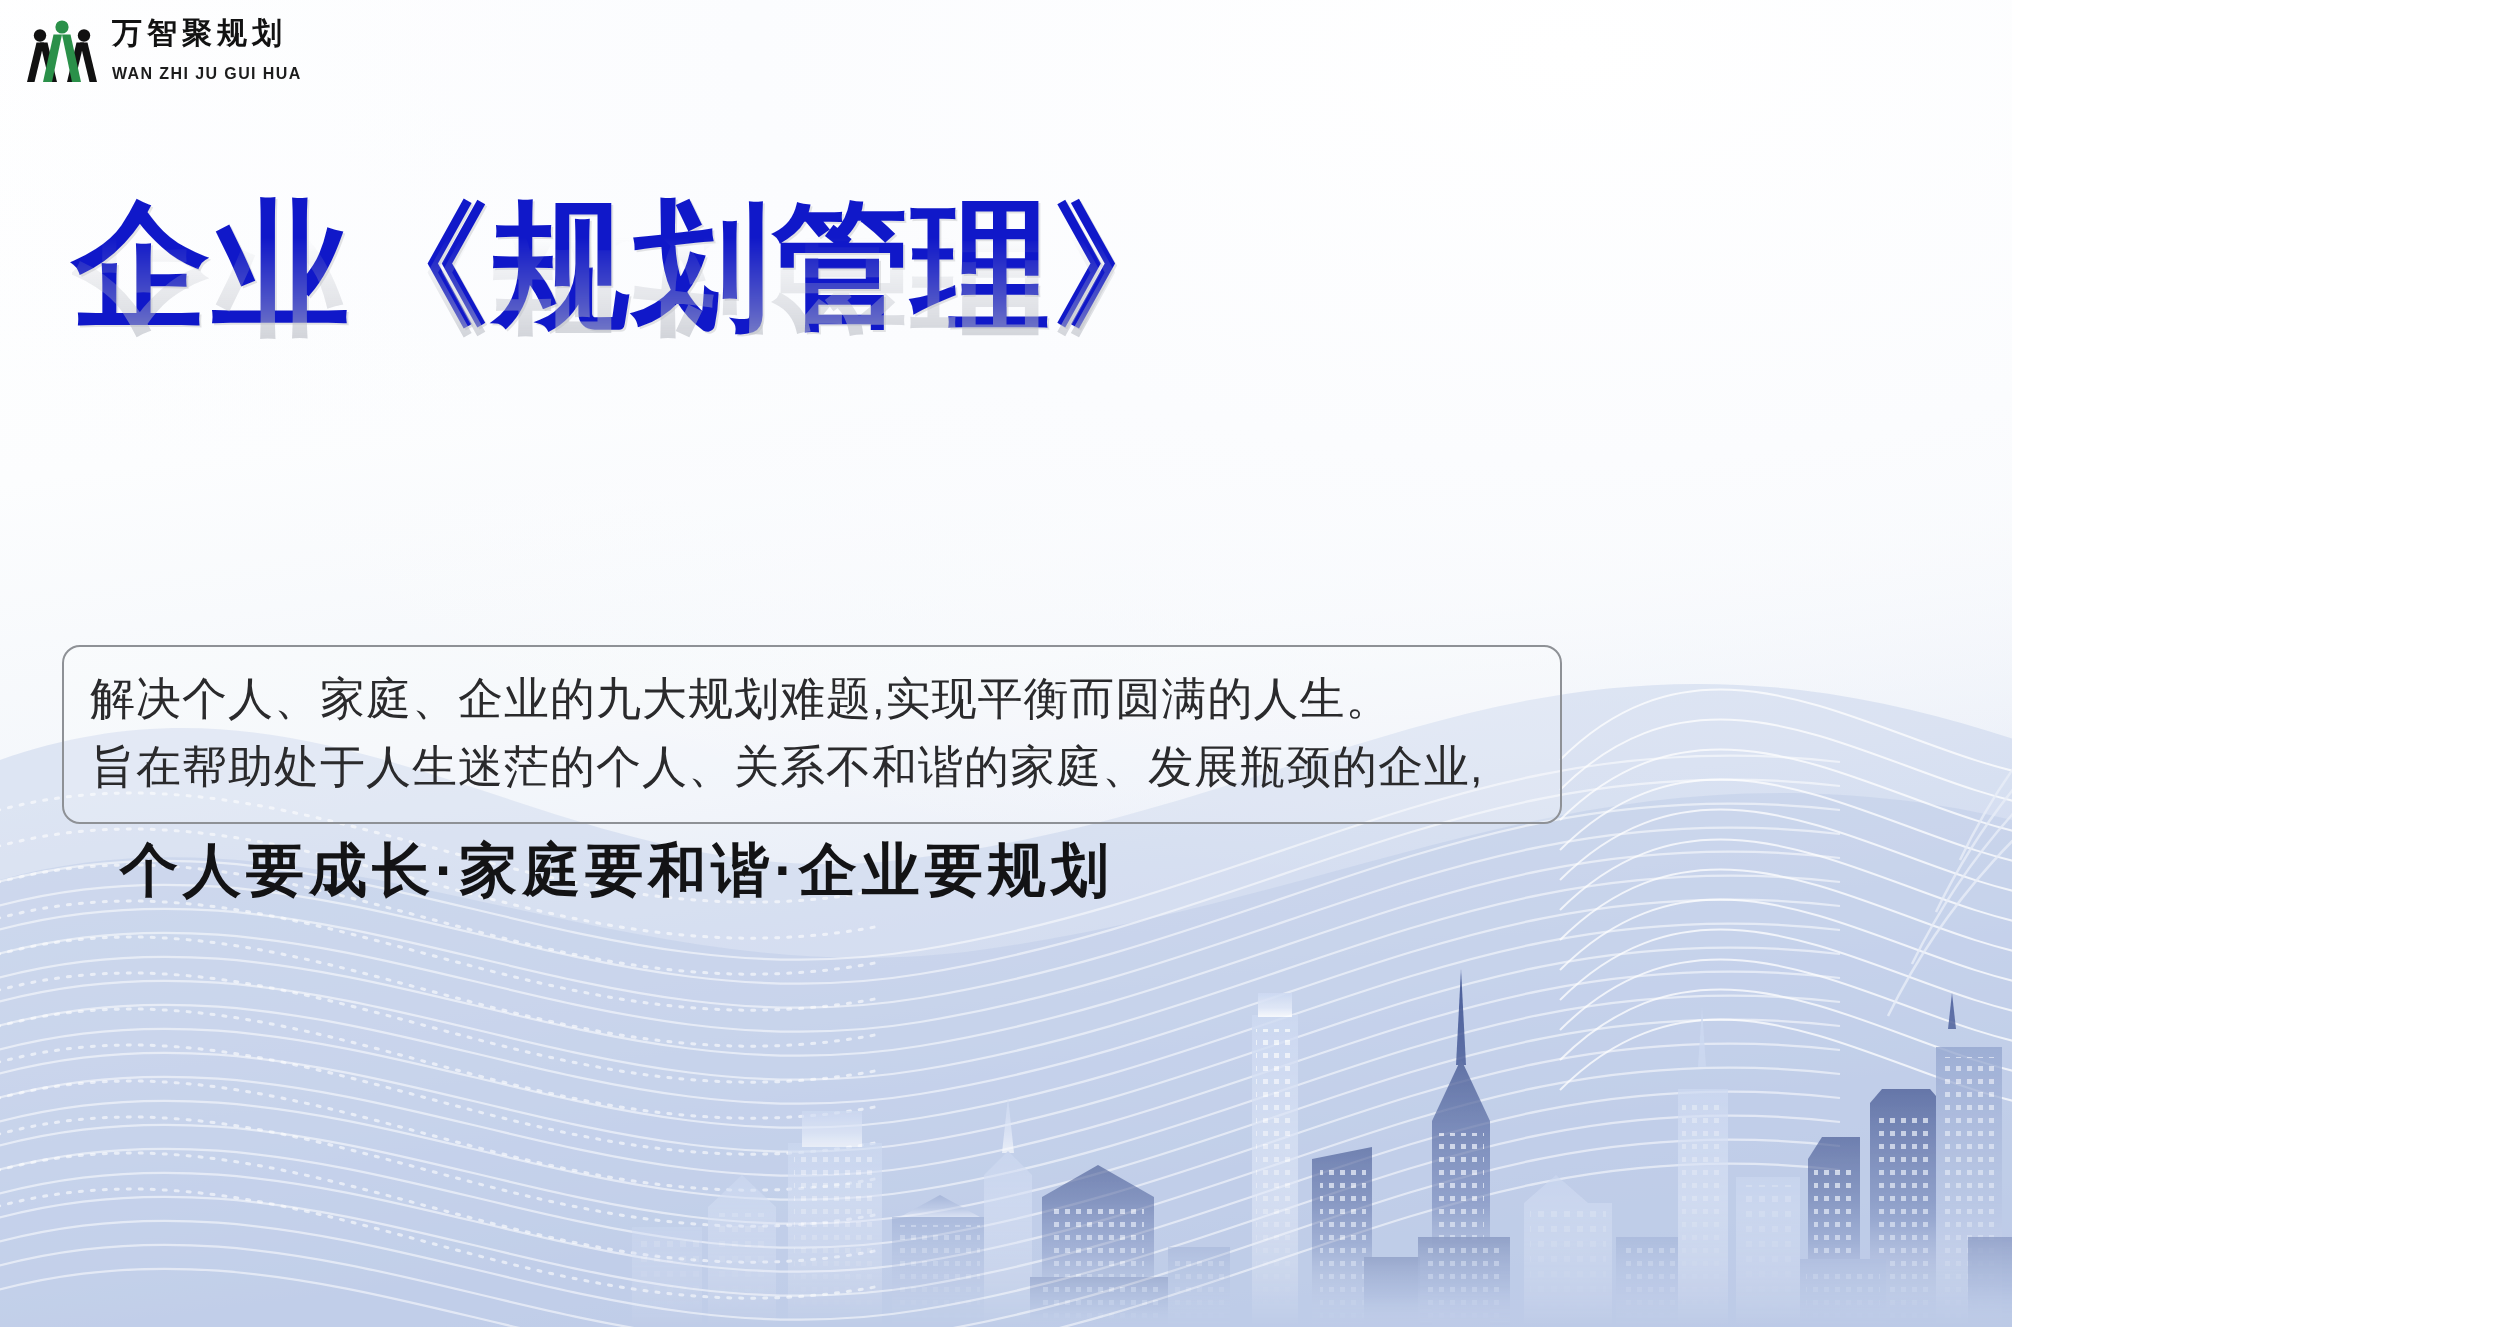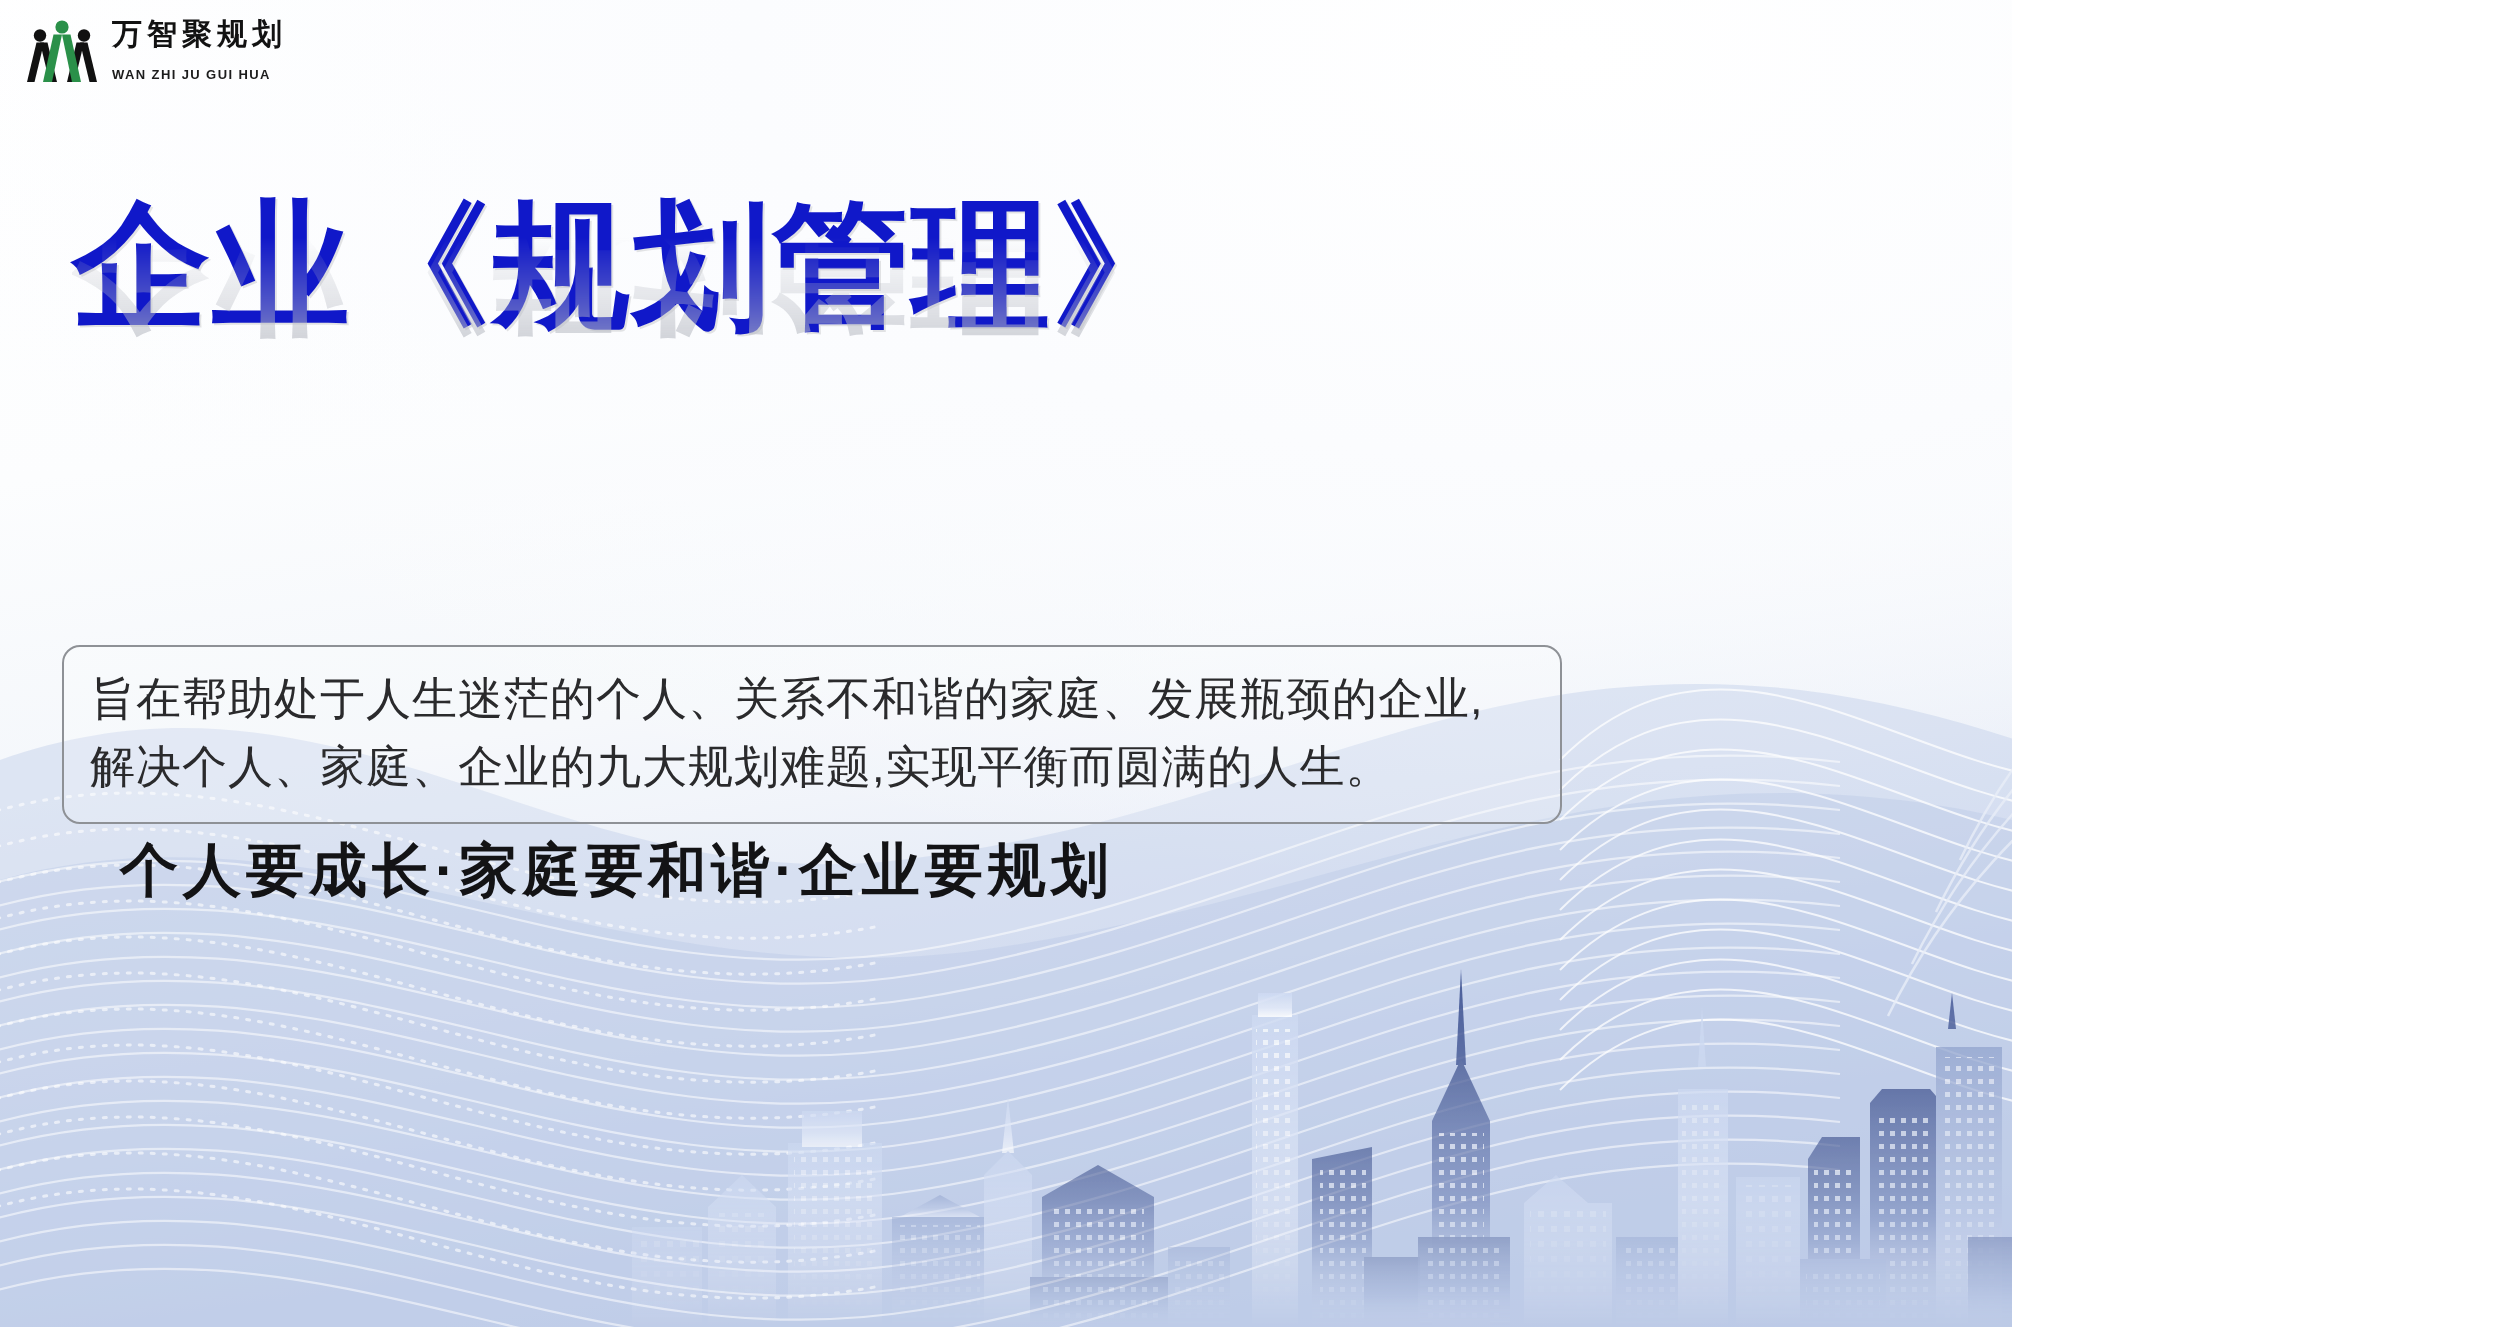--- a/index.html
+++ b/index.html
@@ -18,21 +18,21 @@
   
   .wavewrap{position:absolute;inset:0;pointer-events:none;}
   .wavewrap svg{position:absolute;inset:0;width:2500px;height:1327px;}
 
   
   .logo{position:absolute;left:26px;top:14px;display:flex;align-items:center;gap:14px;}
   .logo-mark{width:72px;height:72px;position:relative;}
   .logo-text{display:flex;flex-direction:column;justify-content:center;}
   .logo-cn{font-family:"Liberation Serif","DejaVu Serif",serif;font-weight:700;font-size:30px;
     letter-spacing:5px;color:#121212;line-height:1.05;}
-  .logo-en{font-size:13px;font-weight:700;letter-spacing:1.4px;color:#1c1c1c;margin-top:17px;}
+  .logo-en{font-size:16px;font-weight:700;letter-spacing:1.4px;color:#1c1c1c;margin-top:17px;}
 
   
   .title-block{position:absolute;left:72px;top:196px;width:1620px;}
   .main-title{
     font-family:"Liberation Sans","DejaVu Sans",sans-serif;
     font-weight:700;font-size:138px;line-height:1.0;letter-spacing:2px;
     color:#1018c9;white-space:nowrap;
     text-shadow:2px 2px 0 rgba(0,0,0,.10);
   }
   .main-title-reflection{
@@ -298,22 +298,22 @@
       <div class="logo-en">WAN ZHI JU GUI HUA</div>
     </div>
   </div>
 
   <div class="title-block">
     <div class="main-title">企业《规划管理》</div>
     <div class="main-title-reflection">企业《规划管理》</div>
   </div>
 
   <div class="desc-box">
+    <div class="desc-line">解决个人、家庭、企业的九大规划难题,实现平衡而圆满的人生。</div>
     <div class="desc-line">旨在帮助处于人生迷茫的个人、关系不和谐的家庭、发展瓶颈的企业,</div>
-    <div class="desc-line">解决个人、家庭、企业的九大规划难题,实现平衡而圆满的人生。</div>
   </div>
 
   <div class="tagline">个人要成长·家庭要和谐·企业要规划</div>
 
 
   <div class="loc">
     <svg class="pin" viewBox="0 0 96 128" aria-hidden="true">
       <path d="M48,2 C73,2 93,22 93,47 C93,73 60,108 50,124 C49,125.6 47,125.6 46,124 C36,108 3,73 3,47 C3,22 23,2 48,2 Z" fill="#f59a16"></path>
       <circle cx="48" cy="45" r="15" fill="#ffffff"></circle>
     </svg>

